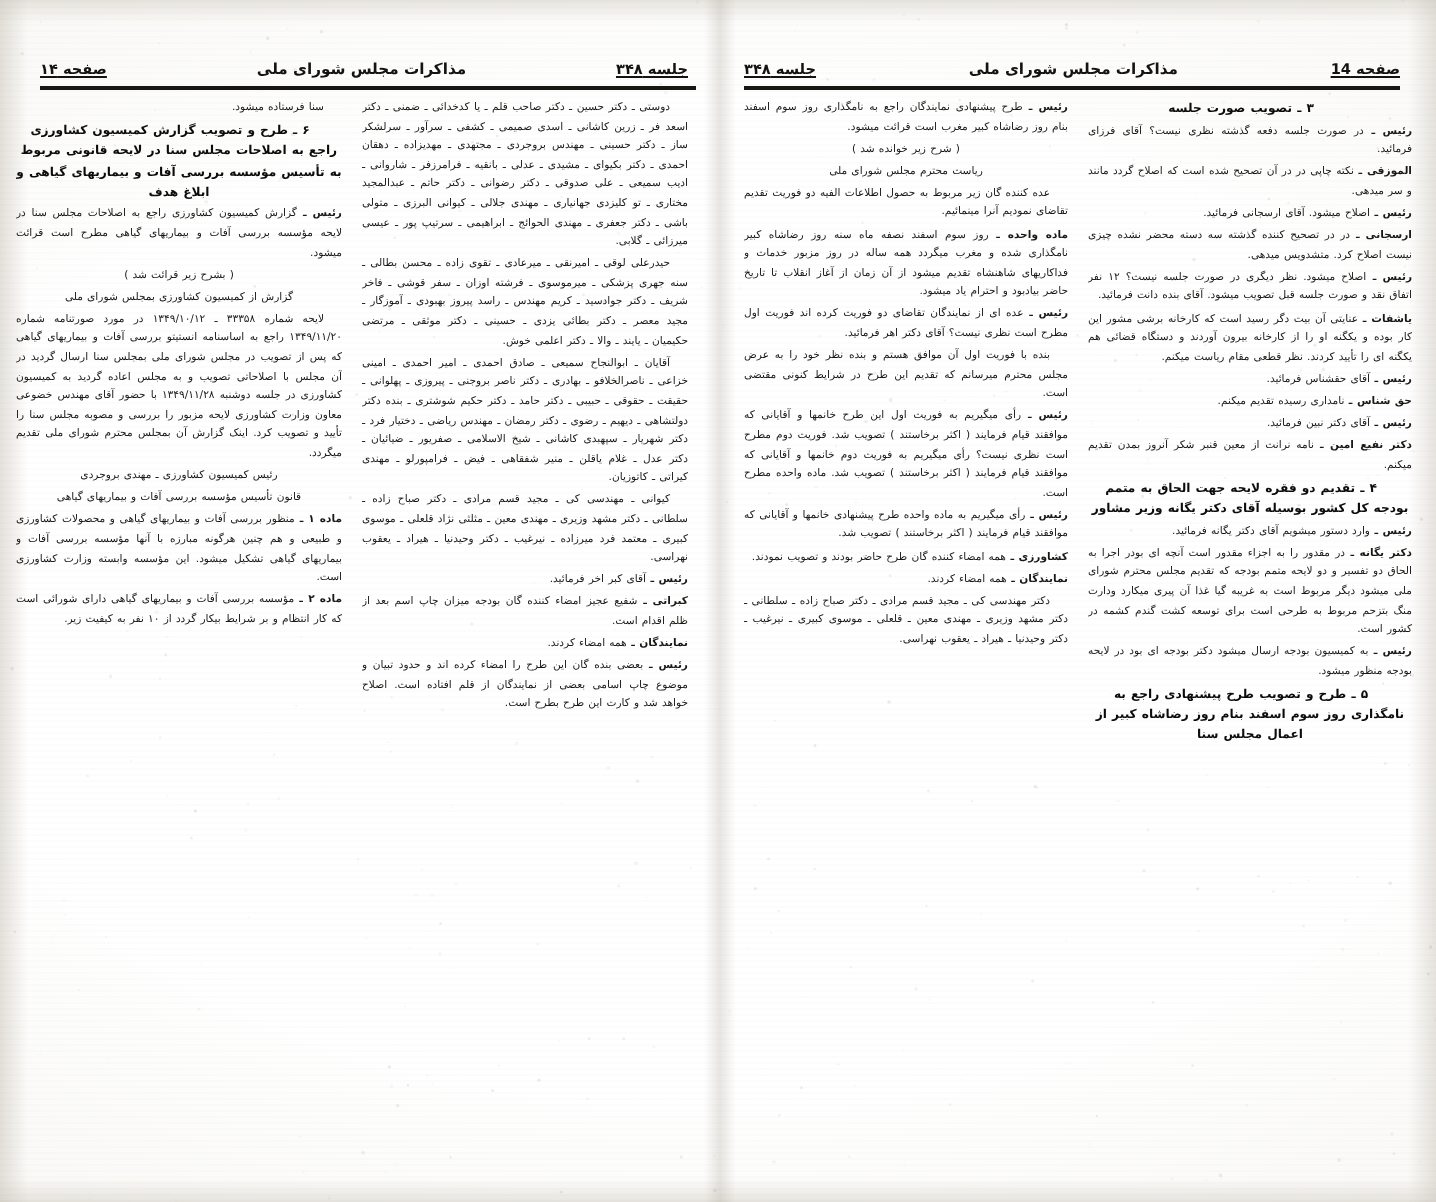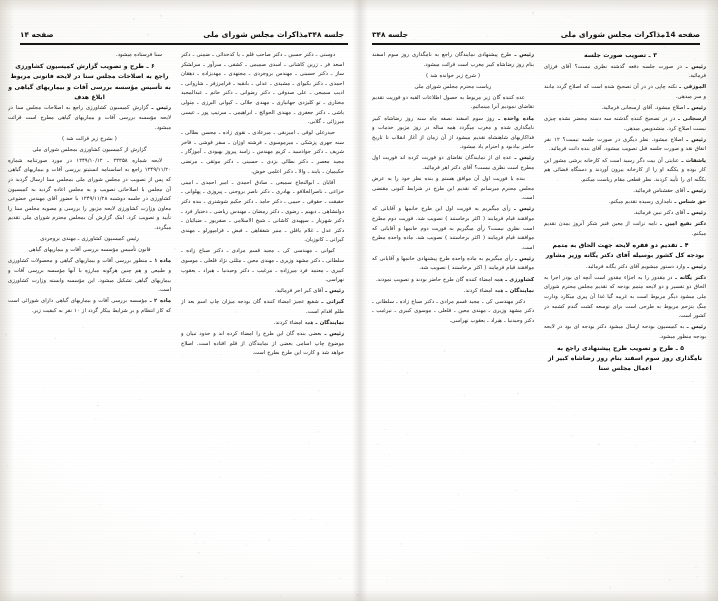--- a/index.html
+++ b/index.html
@@ -39,22 +39,22 @@
 
   .running-head{
     position:absolute;left:0;right:0;top:27px;height:15px;
     display:flex;align-items:center;
     direction:rtl;
     font-size:7.3px;font-weight:bold;color:#15130f;
     letter-spacing:.2px;
   }
   .page-left .running-head{padding:0 14px 0 20px;}
   .page-right .running-head{padding:0 18px 0 14px;}
-  .rh-slot{flex:0 0 auto;}
-  .rh-mid{flex:1 1 auto;text-align:right;font-size:7.6px;}
+  .rh-slot{flex:0 0 auto;text-decoration:underline;}
+  .rh-mid{flex:1 1 auto;text-align:center;font-size:7.6px;}
   .rule{
     position:absolute;height:1.6px;background:#191714;top:43px;
   }
   .page-left .rule{left:20px;right:10px;}
   .page-right .rule{left:14px;right:18px;}
 
   .cols{
     position:absolute;top:50px;bottom:6px;
     display:flex;flex-direction:row-reverse;
     gap:10px;

